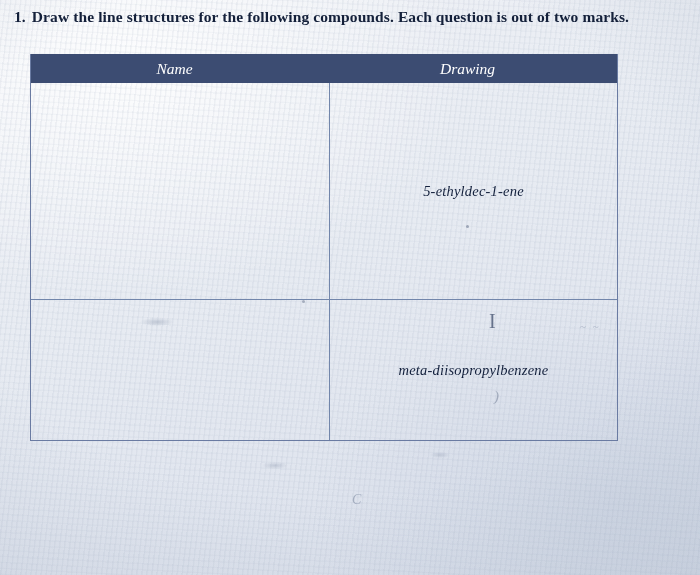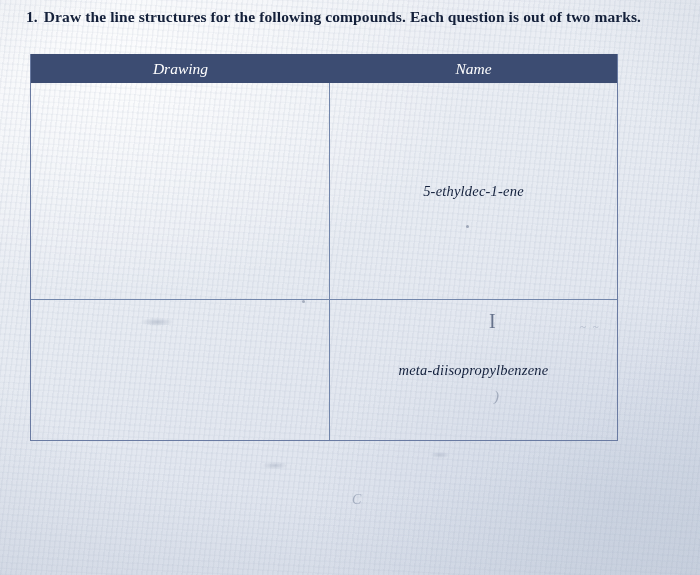--- a/index.html
+++ b/index.html
@@ -43,21 +43,21 @@
 
   .content {
     position: relative;
     z-index: 3;
   }
 
   
   .question {
     position: absolute;
     top: 6px;
-    left: 26px;
+    left: 14px;
     width: 660px;
     font-family: "Liberation Serif", serif;
     font-weight: bold;
     font-size: 15.5px;
     line-height: 21px;
     color: #14203a;
     letter-spacing: 0.1px;
   }
   .q-num {
     margin-right: 6px;
@@ -204,22 +204,22 @@
 
 <div class="content">
 
   <div class="question">
     <span class="q-num">1.</span><span>Draw the line structures for the following compounds. Each question is out of two marks.</span>
   </div>
 
   <div class="table">
 
     <div class="thead">
+      <div class="th th-name">Name</div>
       <div class="th th-drawing">Drawing</div>
-      <div class="th th-name">Name</div>
     </div>
 
     <div class="row row-1">
       <div class="cell cell-drawing"></div>
       <div class="cell cell-name">
         <span class="name-text">5-ethyldec-1-ene</span>
       </div>
     </div>
 
 

